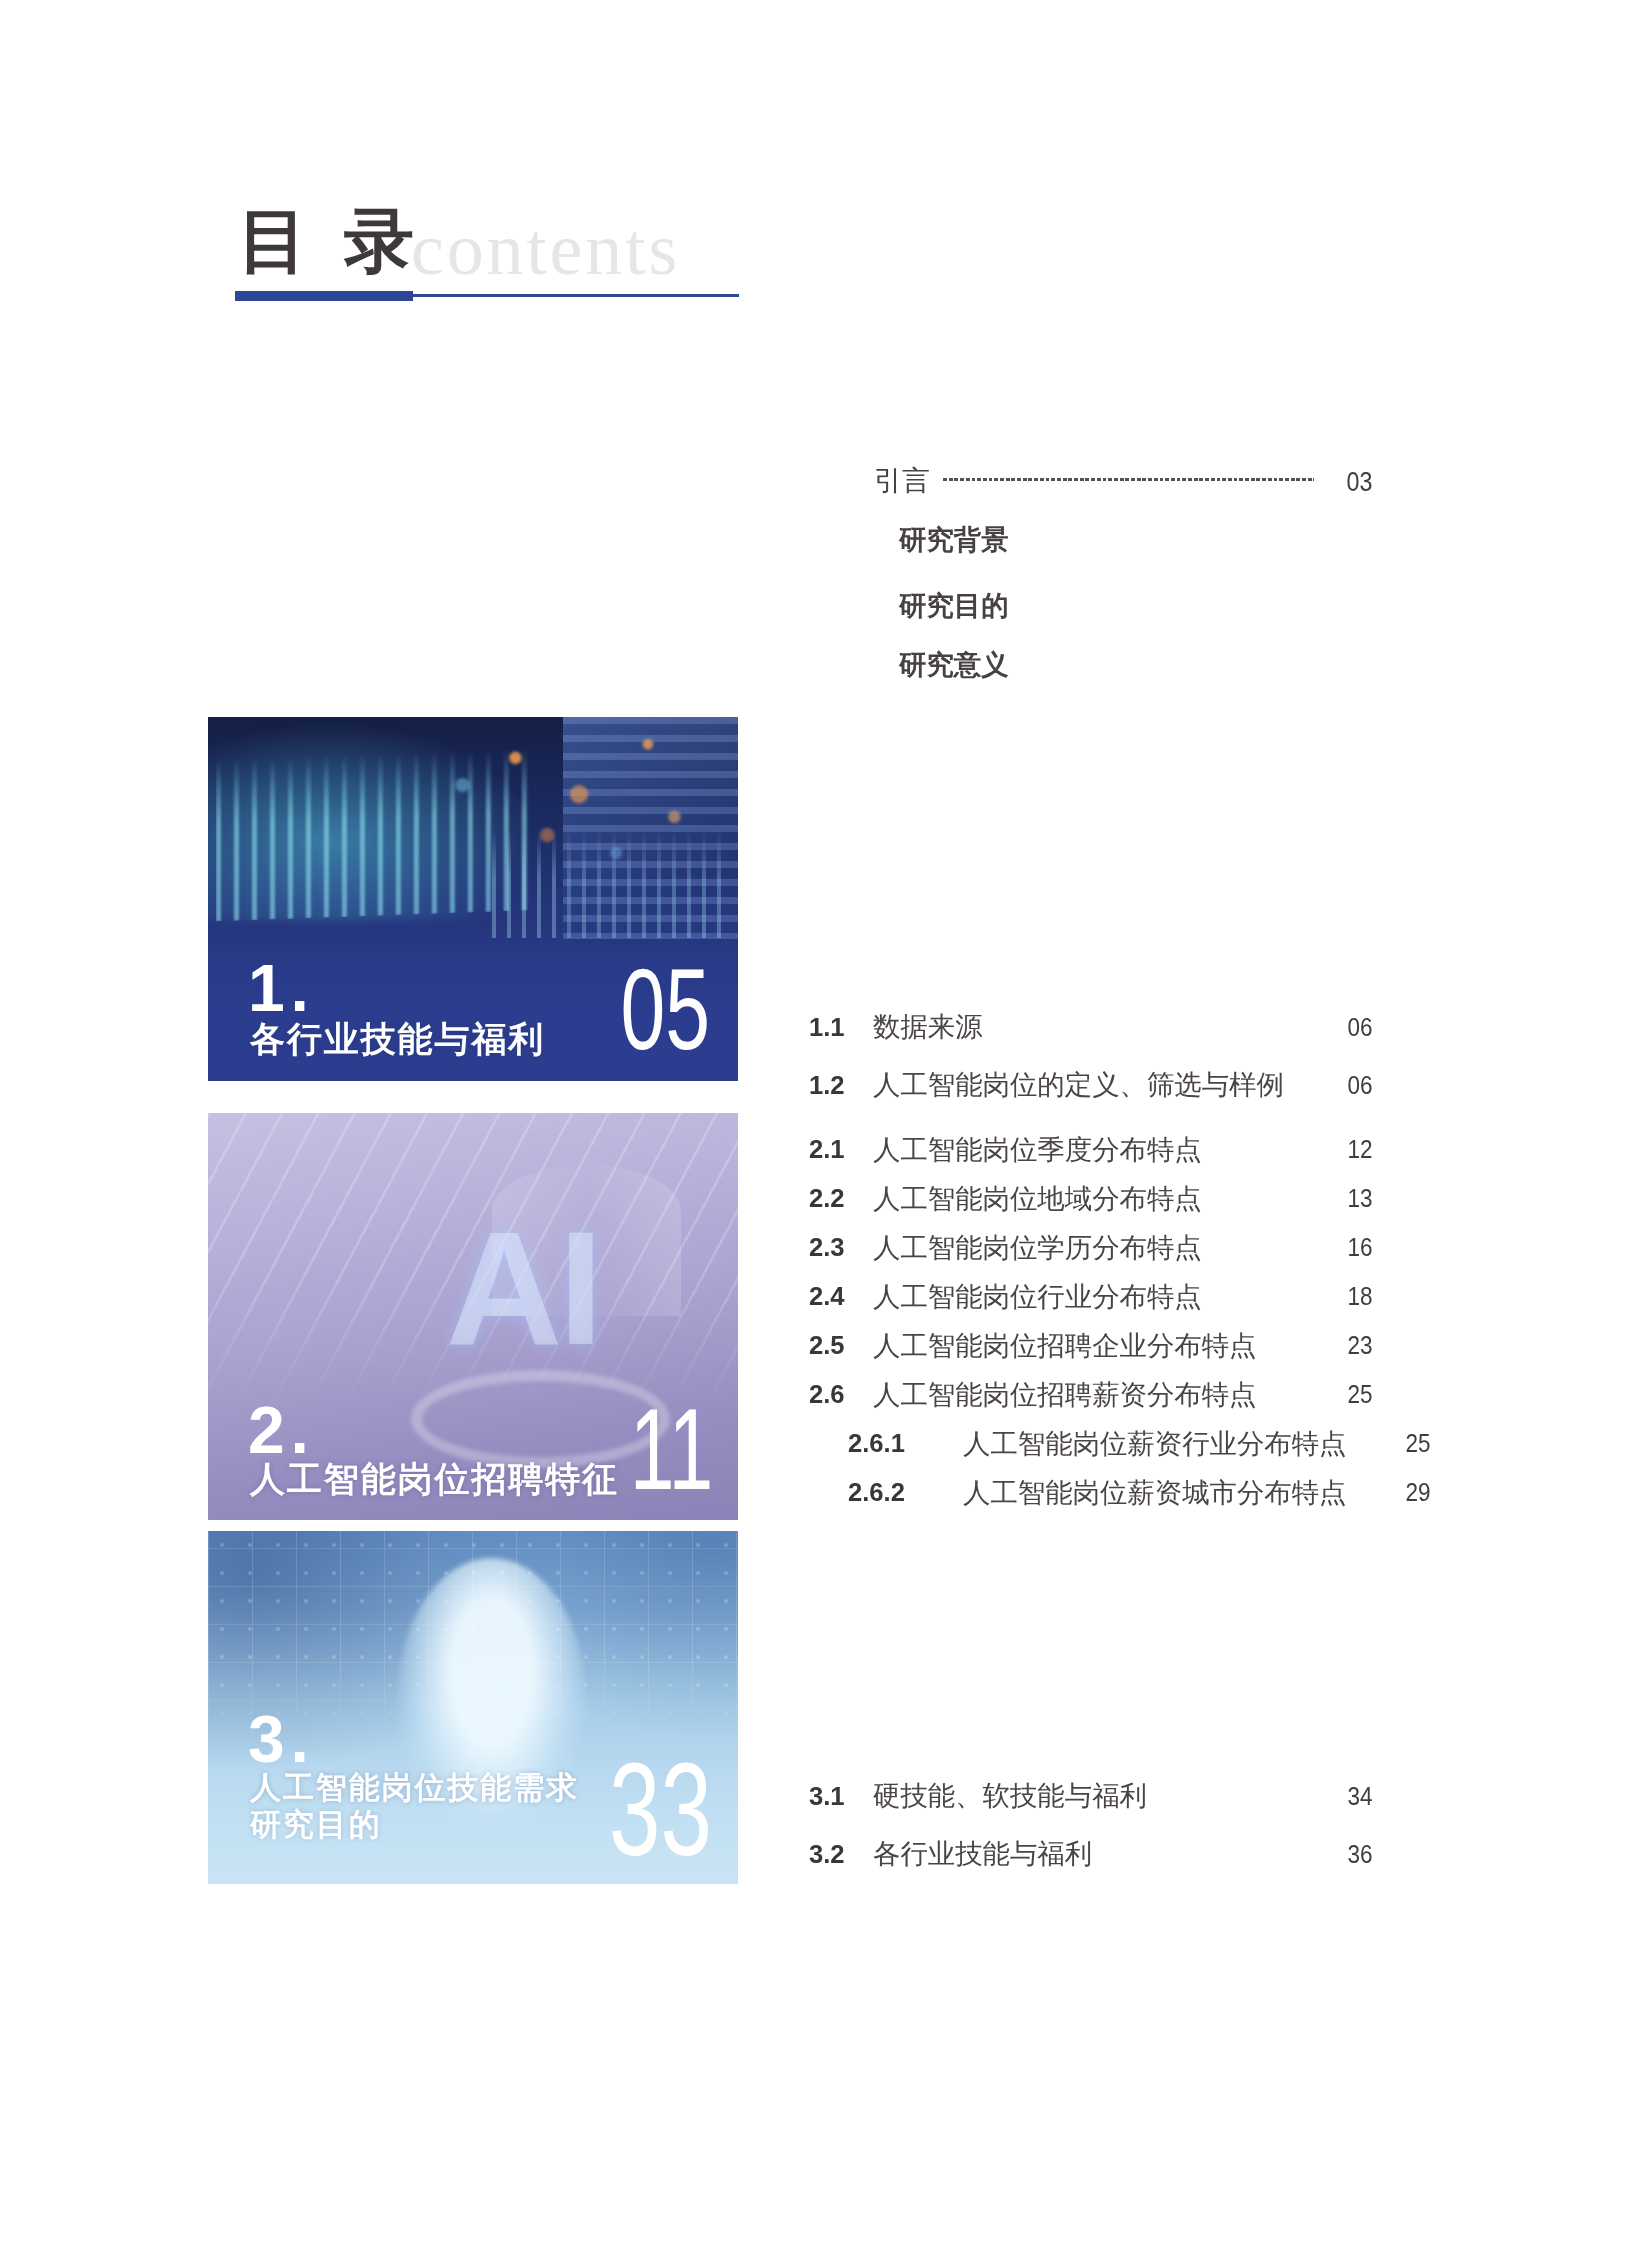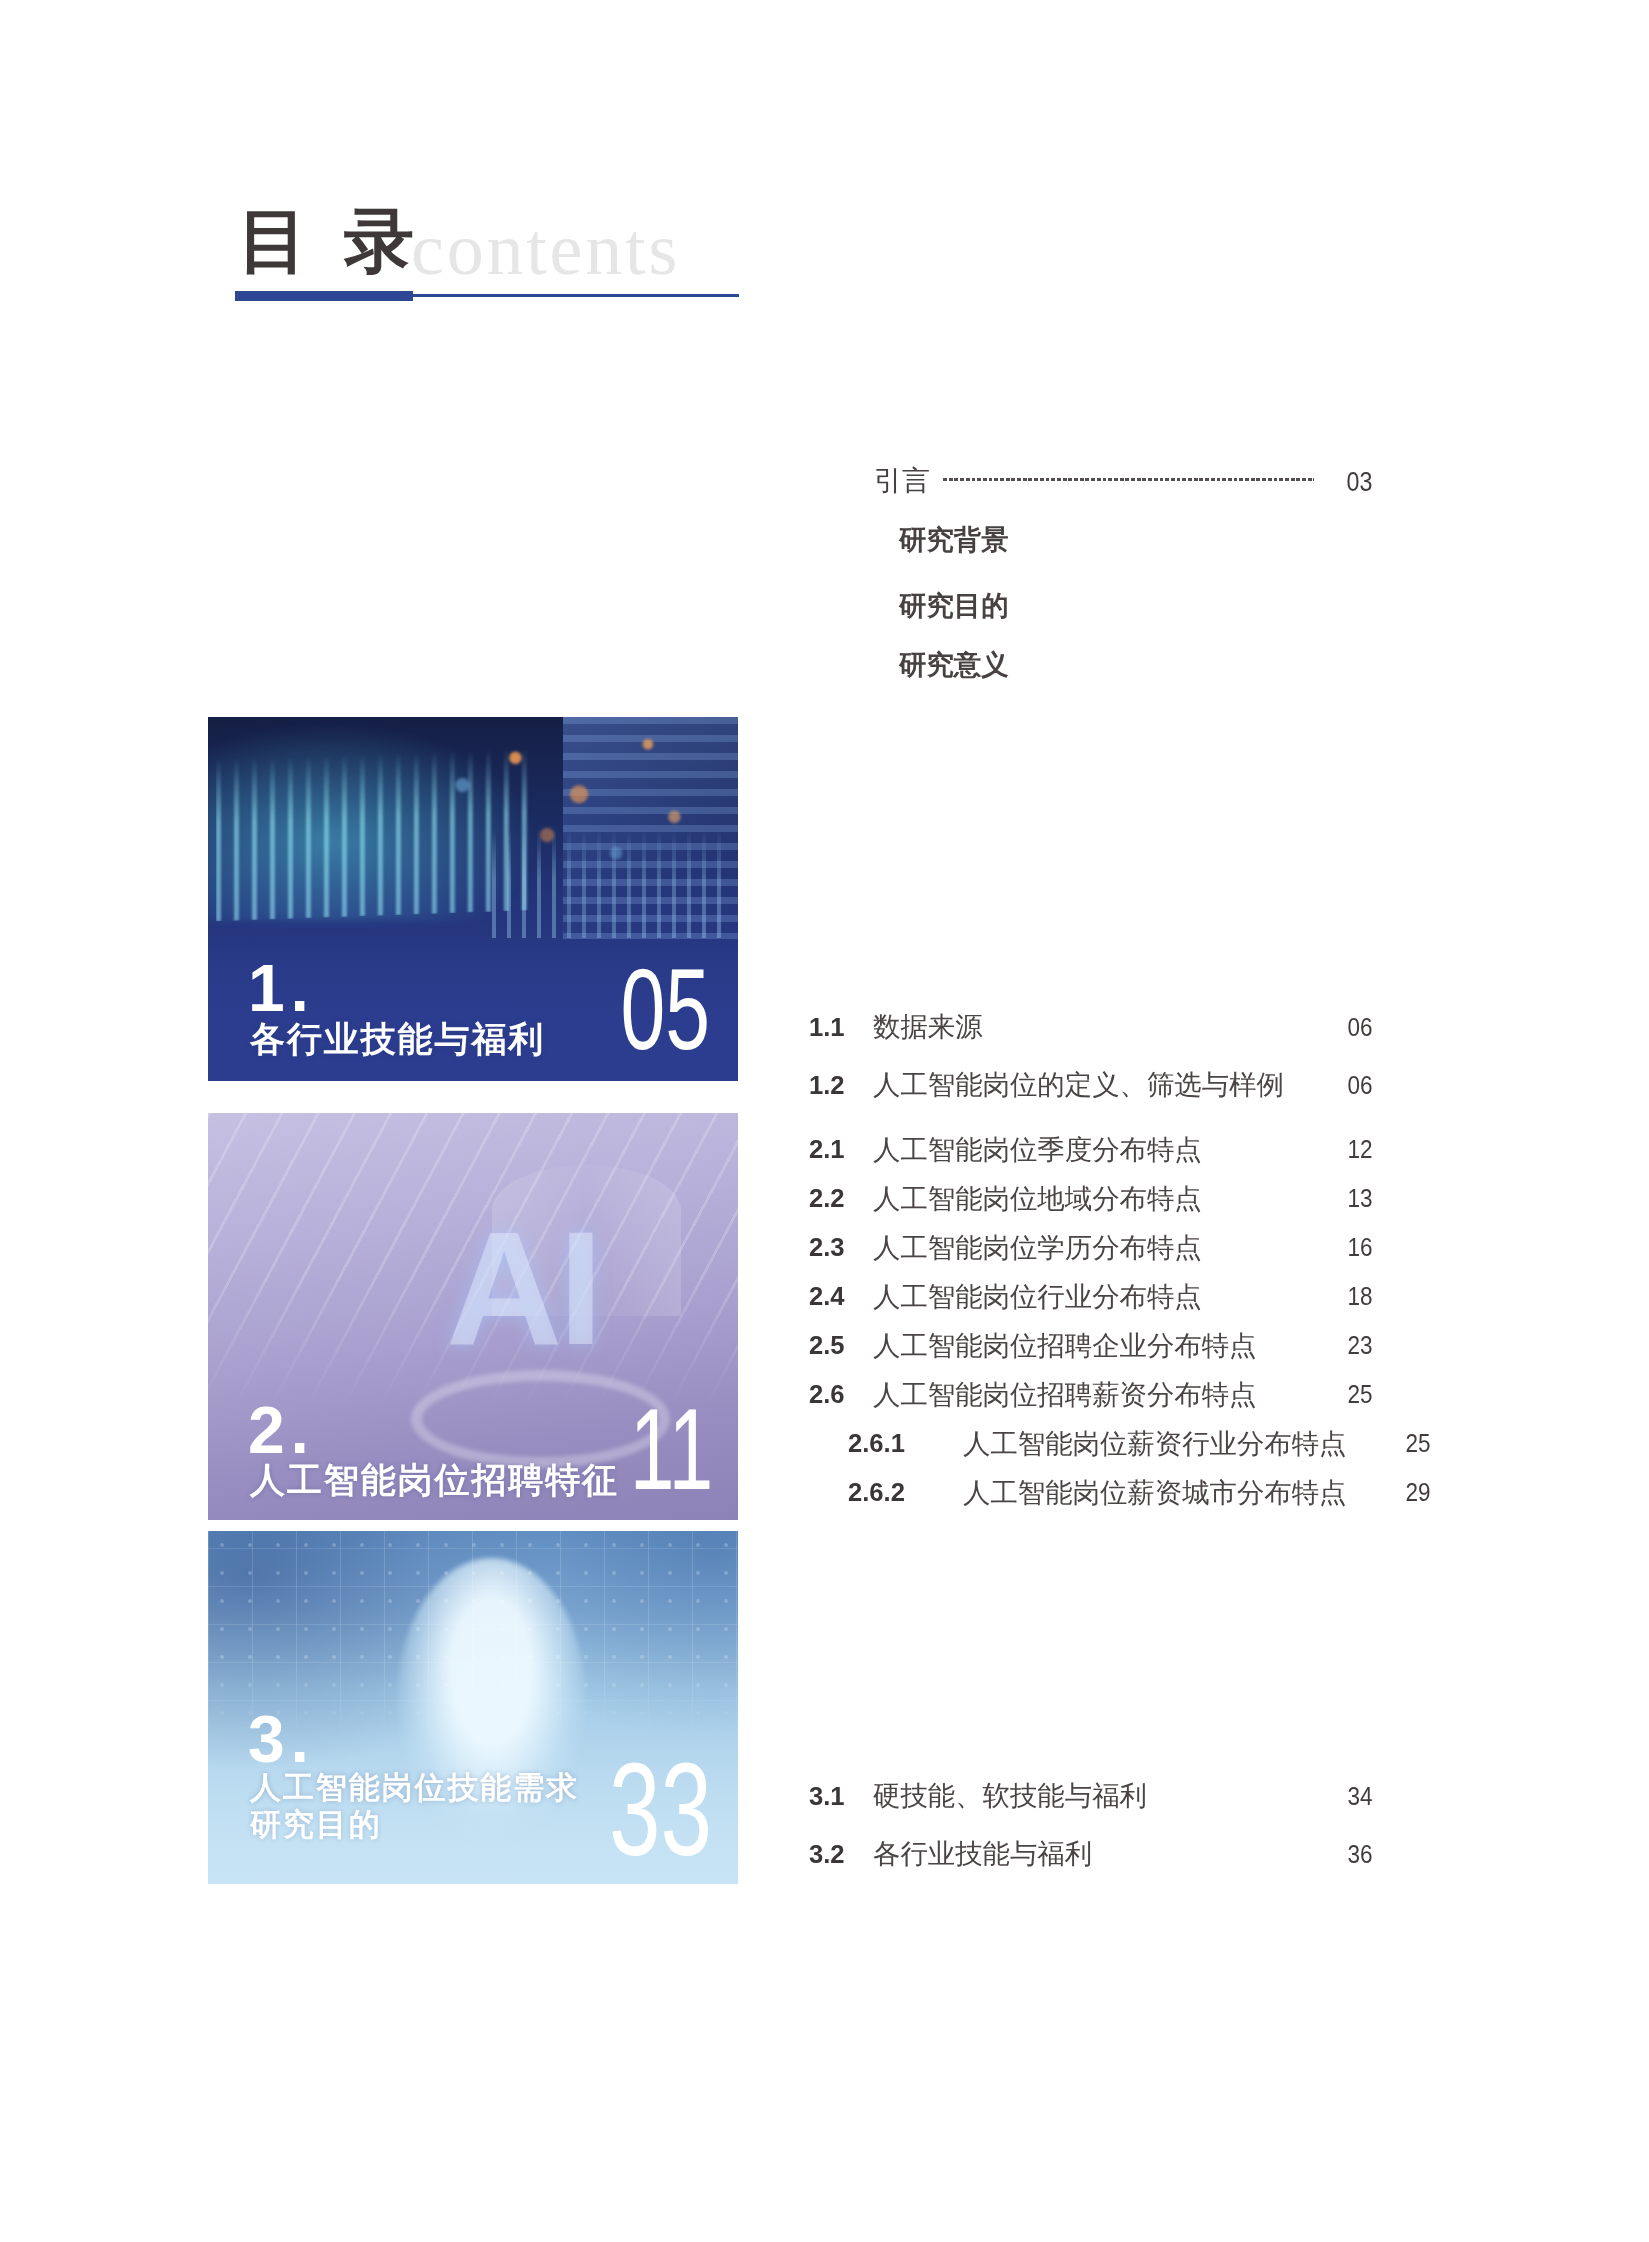--- a/index.html
+++ b/index.html
@@ -66,21 +66,21 @@
       background:repeating-linear-gradient(118deg,rgba(255,255,255,.55) 0 2.8px,transparent 2.8px 32px);opacity:.35;
       -webkit-mask-image:linear-gradient(180deg,#000 0 40%,transparent 72%);
       mask-image:linear-gradient(180deg,#000 0 40%,transparent 72%);}
   .c2-cyl{left:284px;top:52px;width:189px;height:151px;opacity:.5;
       background:linear-gradient(90deg,rgba(255,255,255,.3),rgba(255,255,255,.05) 50%,rgba(255,255,255,.3));
       border-radius:50% 50% 0 0/30% 30% 0 0;}
   .c2-ai{position:absolute;left:238px;top:95px;font-size:161px;line-height:1;font-weight:700;letter-spacing:-3.8px;
       color:rgba(240,245,255,.42);text-shadow:0 0 17px rgba(160,200,255,.55);}
   .c2-ring{left:203px;top:257px;width:237px;height:76px;border:11.4px solid rgba(255,255,255,.28);
       border-radius:50%;filter:blur(1.9px);}
-  .c2 .card-num{top:284px;} .c2 .card-title{top:349px;} .c2 .card-page{top:279px;right:24.6px;}
+  .c2 .card-num{top:284px;} .c2 .card-title{top:349px;font-family:Liberation Serif, serif;} .c2 .card-page{top:279px;right:24.6px;}
 
   
   .c3{top:1531px;height:353px;
       background:linear-gradient(180deg,#6d9bcd 0%,#85b0d9 22%,#a3cbe7 45%,#b8d9ef 68%,#c3e1f3 85%,#c8e4f5 100%);}
   .c3-shade{left:0;top:0;right:0;bottom:0;
       background:radial-gradient(ellipse at 8% 12%,rgba(30,60,120,.45),transparent 45%),
                  radial-gradient(ellipse at 95% 5%,rgba(40,80,140,.35),transparent 40%);}
   .c3-head{left:189px;top:26.5px;width:189px;height:284px;filter:blur(2.8px);border-radius:50% 50% 45% 45%;
       background:radial-gradient(ellipse at 50% 40%,rgba(237,249,255,.95) 0 30%,rgba(200,228,246,.5) 60%,transparent 75%);}
   .c3-circuit{left:0;top:0;right:0;height:246px;opacity:.32;

